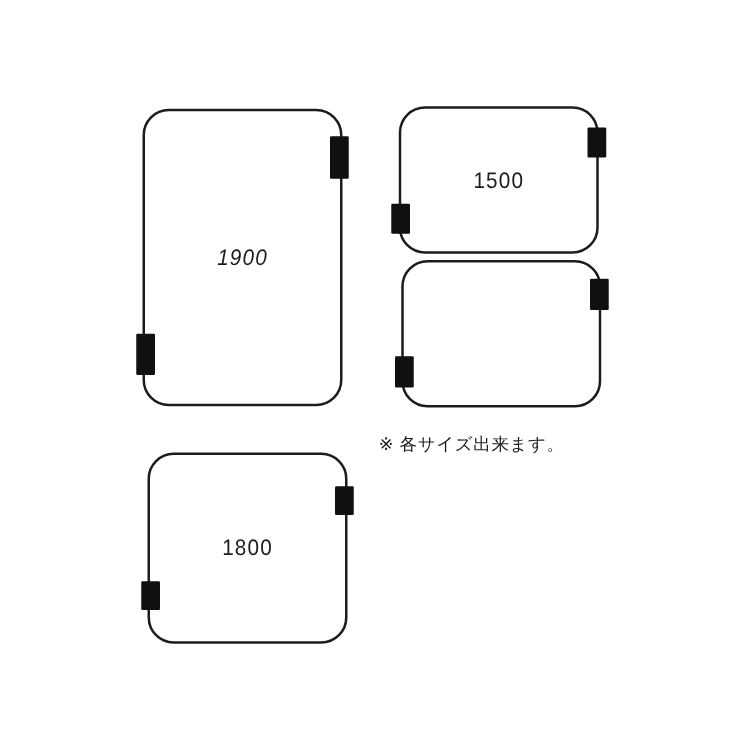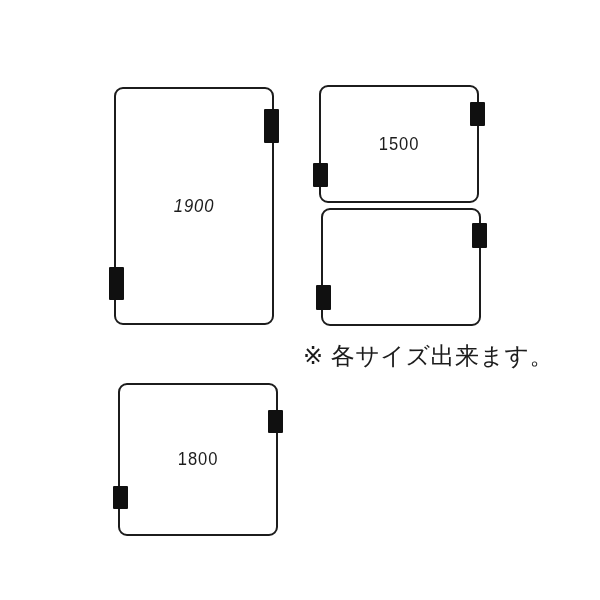--- a/index.html
+++ b/index.html
@@ -16,21 +16,21 @@
   .canvas {
     position: relative;
     width: 600px;
     height: 600px;
     background: #ffffff;
   }
   .panel {
     position: absolute;
     box-sizing: border-box;
     border: 2px solid #1c1c1c;
-    border-radius: 9px;
+    border-radius: 21px;
     background: #ffffff;
     display: flex;
     align-items: center;
     justify-content: center;
   }
   .panel-label {
     color: #1c1c1c;
     font-size: 18px;
     letter-spacing: 1px;
     transform: scaleX(0.92);
@@ -47,30 +47,30 @@
   .p1 .hinge-l { left: -7px;  top: 178px; height: 33px; }
   
   .p2 { left: 319px; top: 85px; width: 160px; height: 118px; }
   .p2 .hinge-r { right: -8px; top: 15px; height: 24px; }
   .p2 .hinge-l { left: -8px;  top: 76px; height: 24px; }
   
   .p3 { left: 321px; top: 208px; width: 160px; height: 118px; }
   .p3 .hinge-r { right: -8px; top: 13px; height: 25px; }
   .p3 .hinge-l { left: -7px;  top: 75px; height: 25px; }
   
-  .p4 { left: 118px; top: 383px; width: 160px; height: 153px; }
+  .p4 { left: 118px; top: 362px; width: 160px; height: 153px; }
   .p4 .hinge-r { right: -7px; top: 25px;  height: 23px; }
   .p4 .hinge-l { left: -7px;  top: 101px; height: 23px; }
 
   .notes {
     position: absolute;
     left: 303px;
     top: 340px;
     color: #1c1c1c;
-    font-size: 24px;
+    font-size: 14px;
     line-height: 31px;
     letter-spacing: 0.5px;
     white-space: nowrap;
   }
   .note-line { display: block; }
 </style>
 </head>
 <body>
 
 <div class="canvas">

